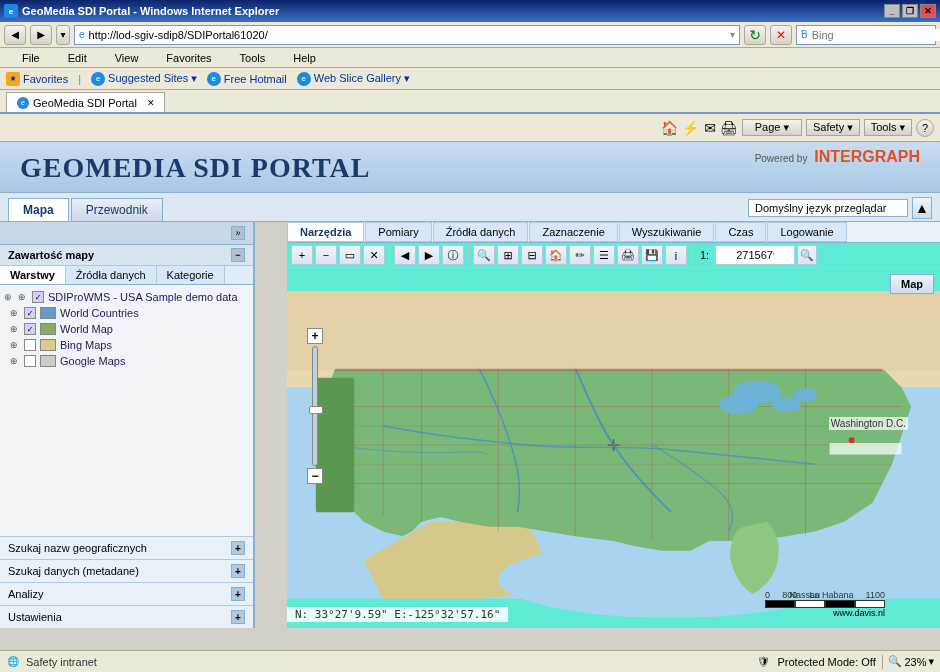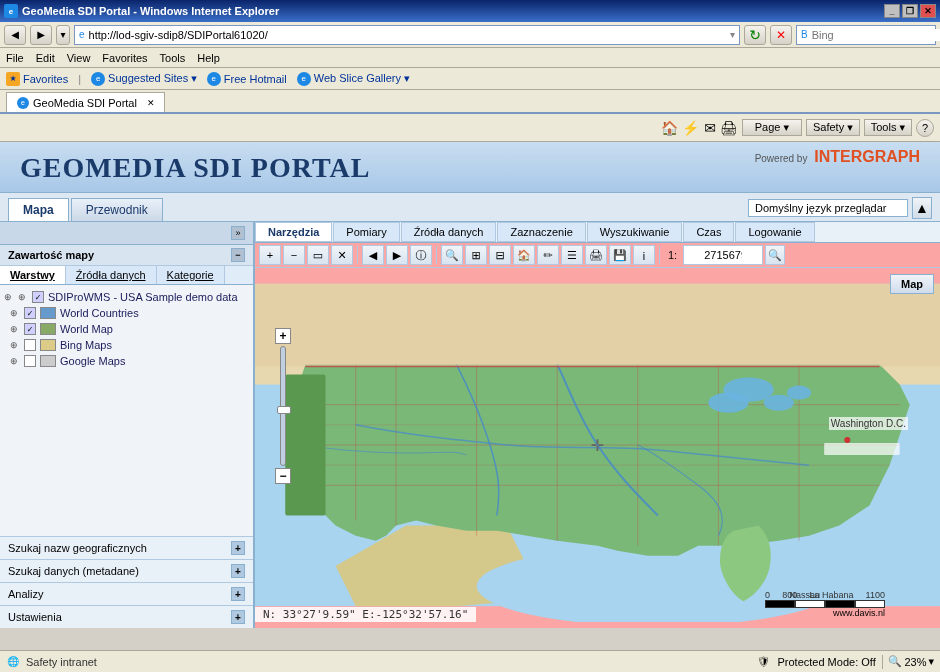--- a/index.html
+++ b/index.html
@@ -79,21 +79,21 @@
     .menu-bar {
       background: #ece9d8;
       border-bottom: 1px solid #aca899;
       padding: 2px 6px;
       display: flex;
       gap: 12px;
       height: 20px;
       align-items: center;
       font-size: 11px;
     }
-    .menu-item { cursor: pointer; }
+    .menu-item { cursor: pointer; margin-left: 16px; }
 
     
     .fav-bar {
       background: #ece9d8;
       border-bottom: 1px solid #aca899;
       padding: 2px 6px;
       display: flex;
       align-items: center;
       gap: 10px;
       height: 22px;
@@ -239,21 +239,20 @@
       display: flex;
       align-items: center;
       justify-content: space-between;
       font-size: 11px;
       font-weight: bold;
     }
     .sidebar-tabs {
       display: flex;
       background: #e0ecf8;
       border-bottom: 1px solid #8ab0d0;
-      text-decoration: underline;
     }
     .sidebar-tab {
       padding: 3px 10px;
       font-size: 11px;
       cursor: pointer;
       border-right: 1px solid #b0c8e0;
       background: #d8e8f8;
     }
     .sidebar-tab.active { background: white; font-weight: bold; }
 
@@ -294,21 +293,22 @@
       border: 1px solid #8ab0d0;
       display: flex; align-items: center; justify-content: center;
       font-size: 10px; font-weight: bold;
     }
 
     
     .map-area {
       flex: 1;
       position: relative;
       overflow: hidden;
-      background: #fca5a5;
+      background: #5eead4;
+      margin-left: 32px;
     }
     .map-nav-tabs {
       display: flex;
       border-bottom: 1px solid #8ab0d0;
       background: #e8f0f8;
     }
     .map-nav-tab {
       padding: 3px 12px;
       font-size: 11px;
       cursor: pointer;

